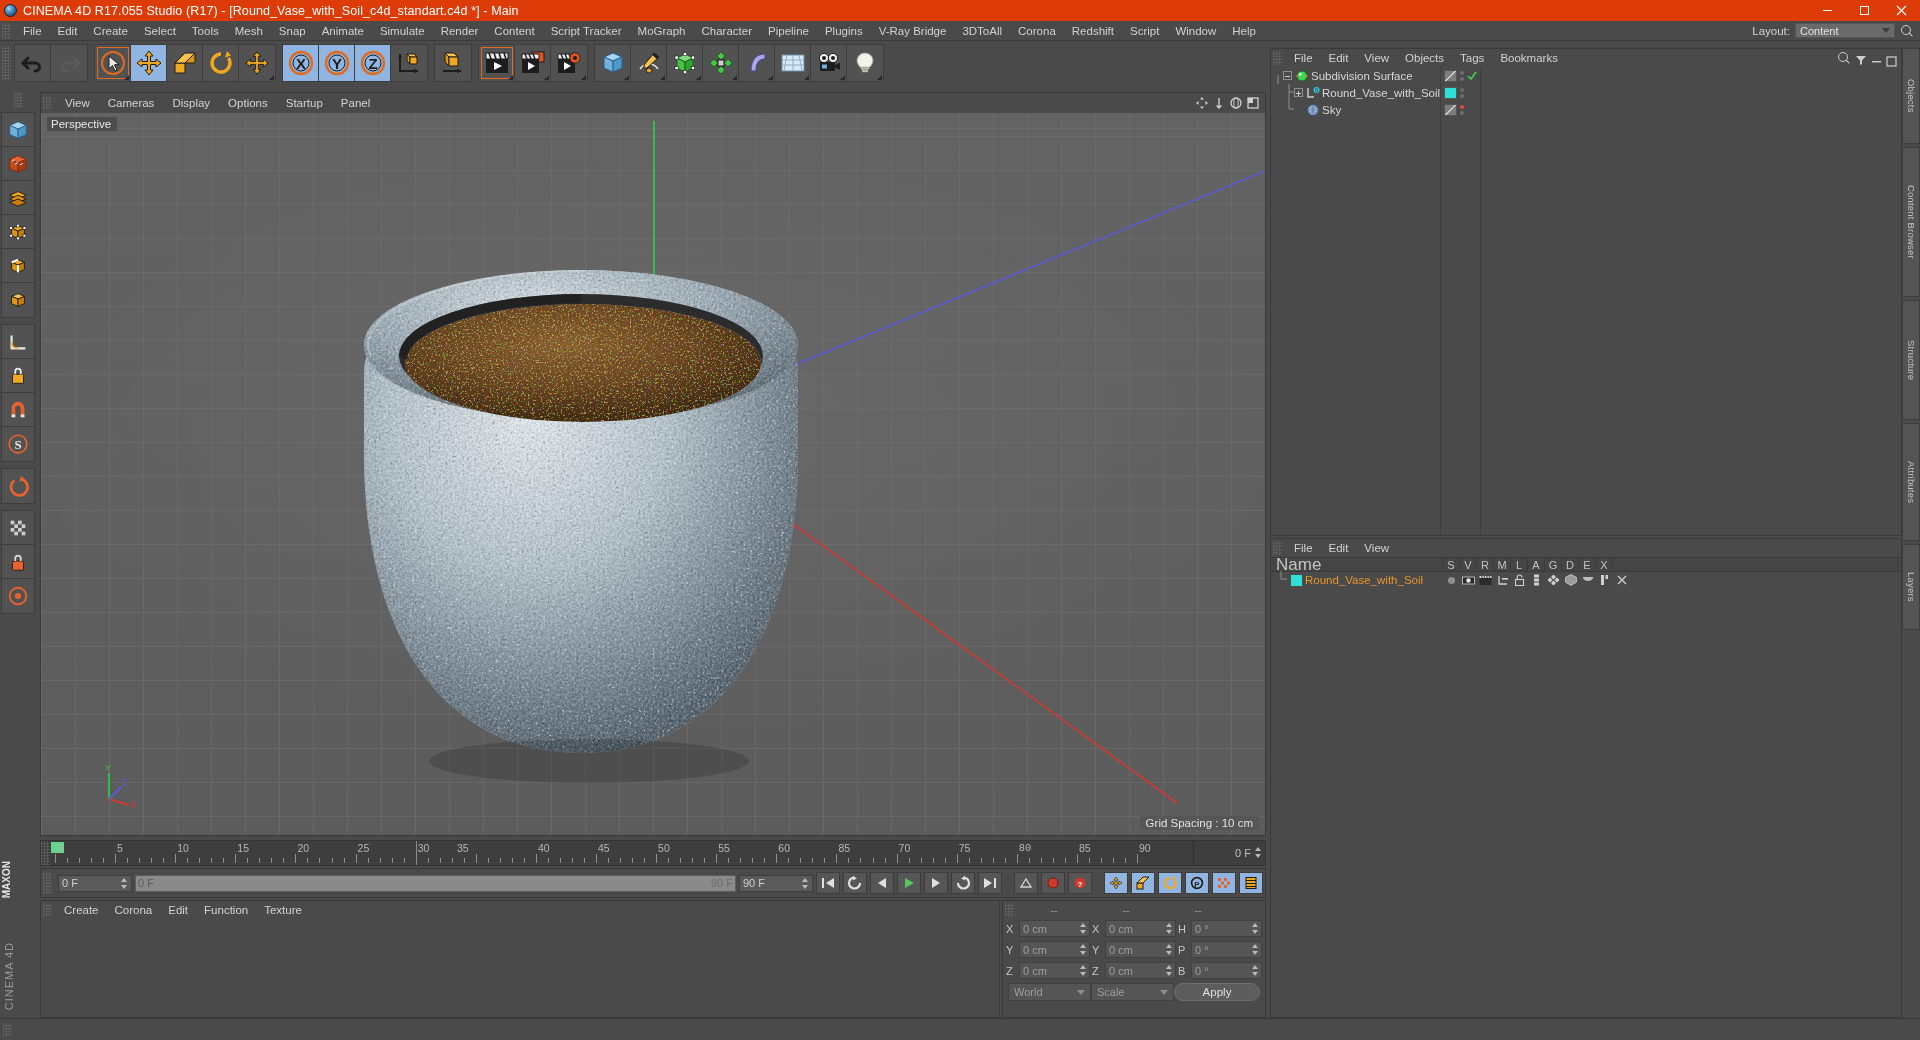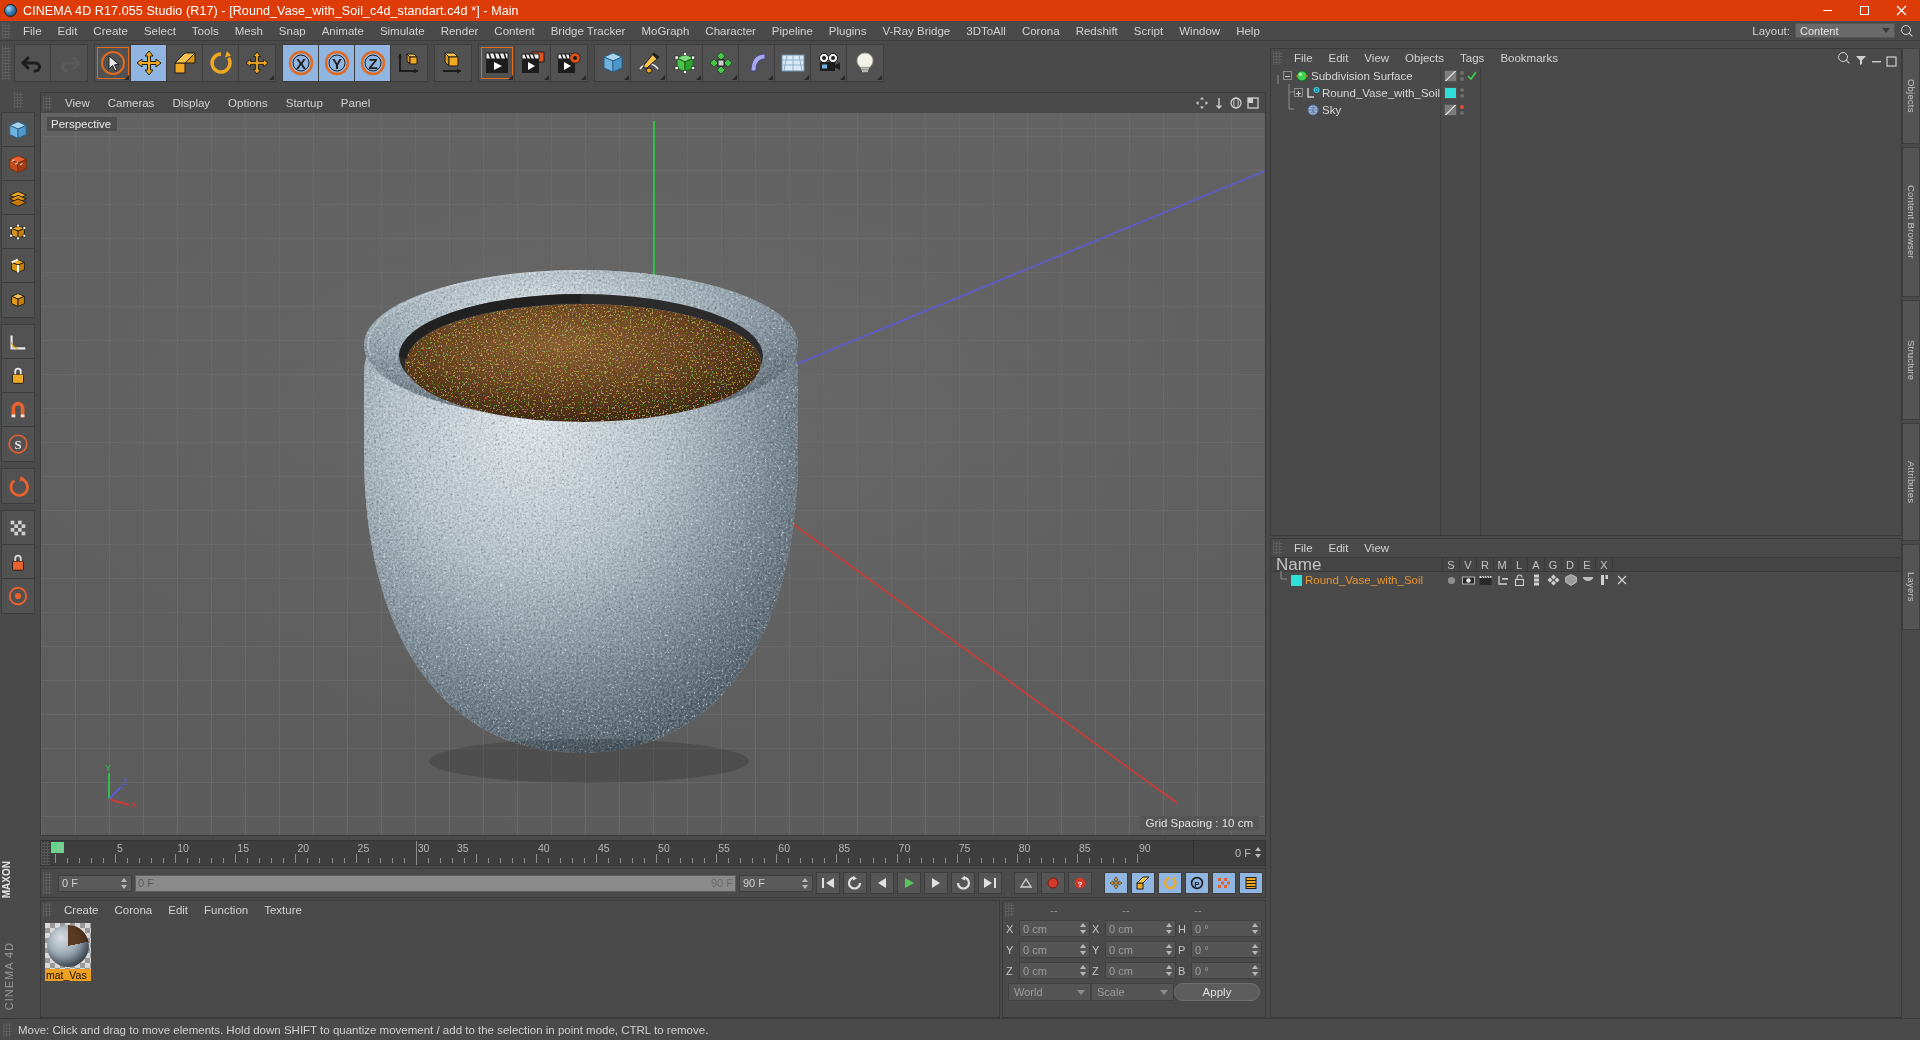--- a/index.html
+++ b/index.html
@@ -258,21 +258,21 @@
       <div class="mi">Edit</div>
       <div class="mi">Create</div>
       <div class="mi">Select</div>
       <div class="mi">Tools</div>
       <div class="mi">Mesh</div>
       <div class="mi">Snap</div>
       <div class="mi">Animate</div>
       <div class="mi">Simulate</div>
       <div class="mi">Render</div>
       <div class="mi">Content</div>
-      <div class="mi">Bridge Tracker</div>
+      <div class="mi">Script Tracker</div>
       <div class="mi">MoGraph</div>
       <div class="mi">Character</div>
       <div class="mi">Pipeline</div>
       <div class="mi">Plugins</div>
       <div class="mi">V-Ray Bridge</div>
       <div class="mi">3DToAll</div>
       <div class="mi">Corona</div>
       <div class="mi">Redshift</div>
       <div class="mi">Script</div>
       <div class="mi">Window</div>
@@ -865,21 +865,21 @@
       <div class="tl-tick-lbl" style="left: 366.667px;">30</div>
       <div class="tl-tick-lbl" style="left: 406px;">35</div>
       <div class="tl-tick-lbl" style="left: 486.889px;">40</div>
       <div class="tl-tick-lbl" style="left: 547px;">45</div>
       <div class="tl-tick-lbl" style="left: 607.111px;">50</div>
       <div class="tl-tick-lbl" style="left: 667.222px;">55</div>
       <div class="tl-tick-lbl" style="left: 727.333px;">60</div>
       <div class="tl-tick-lbl" style="left: 787.444px;">85</div>
       <div class="tl-tick-lbl" style="left: 847.556px;">70</div>
       <div class="tl-tick-lbl" style="left: 907.667px;">75</div>
-      <div class="tl-tick-lbl" style="left: 967.778px;">80</div>
+      <div class="tl-tick-lbl" style="left: 967.778px; font-family: Liberation Mono, monospace;">80</div>
       <div class="tl-tick-lbl" style="left: 1027.89px;">85</div>
       <div class="tl-tick-lbl" style="left: 1088px;">90</div>
       <div class="tl-playhead" style="left: 364.667px;"></div>
     </div>
   <div class="tl-right">
     <span>0 F</span>
     <i class="spin"></i>
   </div>
 </div>
 
@@ -1008,28 +1008,20 @@
 <div class="matmgr">
   <div class="mm-menu">
     <div class="vp-grip"></div>
     <div id="mm-menu-items" style="display:flex;">
         <div class="mi">Create</div>
         <div class="mi">Corona</div>
         <div class="mi">Edit</div>
         <div class="mi">Function</div>
         <div class="mi">Texture</div>
       </div>
-  </div>
-  <div class="mm-body">
-    <div class="mat-chip">
-      <div class="mat-thumb">
-        <div class="mat-sphere"></div>
-      </div>
-      <div class="mat-name">mat_Vas</div>
-    </div>
   </div>
 </div>
 
 <div class="coord">
   <div class="co-hdr">
     <div class="vp-grip"></div>
     <div class="dash">--</div>
     <div class="dash">--</div>
     <div class="dash">--</div>
   </div>
@@ -1319,14 +1311,13 @@
     <div class="vtab" style="height: 118px;">
       <span>Attributes</span>
     </div>
     <div class="vtab" style="height: 86px;">
       <span>Layers</span>
     </div>
   </div>
 
 <div class="status">
   <div class="grip"></div>
-  <div class="txt">Move: Click and drag to move elements. Hold down SHIFT to quantize movement / add to the selection in point mode, CTRL to remove.</div>
 </div>
 
 </body></html>

